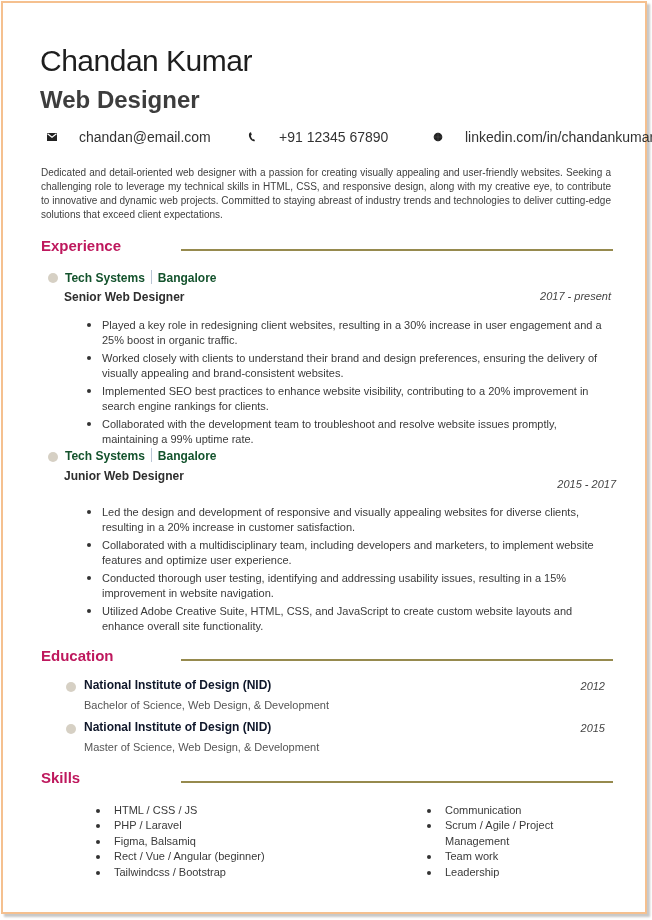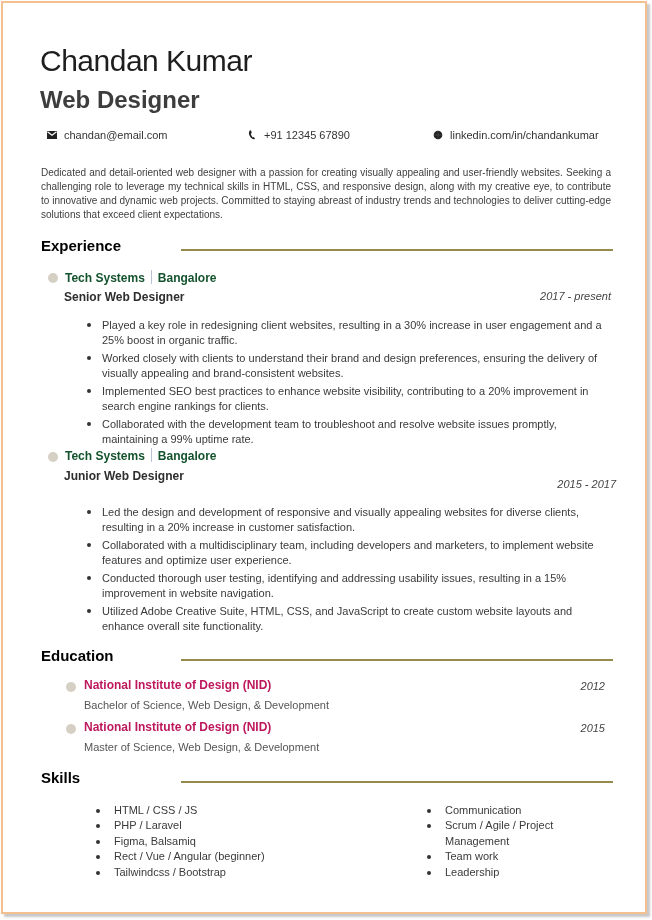--- a/index.html
+++ b/index.html
@@ -3,39 +3,39 @@
 <meta charset="utf-8">
 <style>
   html, body { margin: 0; padding: 0; background: #ffffff; }
   body { width: 652px; height: 920px; position: relative; overflow: hidden; font-family: "Liberation Sans", sans-serif; color: #3a3a3a; }
   .frame { position: absolute; left: 1px; top: 1px; width: 646px; height: 913px; border: 2px solid #f5c08f; box-shadow: 3px 3px 2px #c8c8c8; background: #fff; box-sizing: border-box; }
   .page { position: absolute; left: 0; top: 16px; width: 652px; height: 920px; }
 
   .name { position: absolute; left: 40px; top: 28px; font-size: 30px; font-weight: 400; color: #1e1e1e; letter-spacing: -0.5px; font-family: "Liberation Sans", sans-serif; }
   .title { position: absolute; left: 40px; top: 70px; font-size: 24px; font-weight: 700; color: #3d3d3d; font-family: "Liberation Sans", sans-serif; }
 
-  .contact { position: absolute; top: 113px; font-size: 11px; color: #333; display: flex; align-items: center; gap: 7px; justify-content: center; }
+  .contact { position: absolute; top: 113px; font-size: 14px; color: #333; display: flex; align-items: center; gap: 22px; justify-content: center; }
   .contact .ico { width: 10px; height: 10px; display: inline-flex; align-items: center; justify-content: center; }
 
   .summary { position: absolute; left: 41px; top: 150px; width: 570px; font-size: 10px; line-height: 14px; color: #3e3e3e; text-align: justify; }
 
-  .section-head { position: absolute; left: 41px; font-size: 15px; font-weight: 700; color: #000000; }
+  .section-head { position: absolute; left: 41px; font-size: 15px; font-weight: 700; color: #be185d; }
   .section-rule { position: absolute; left: 181px; width: 432px; height: 2px; background: #968a4e; }
 
   .job-dot, .edu-dot { position: absolute; width: 10px; height: 10px; border-radius: 50%; background: #d6d0c4; }
   .job-company { position: absolute; left: 65px; font-size: 12px; font-weight: 700; color: #14532d; }
   .job-company .sep { display: inline-block; width: 1px; height: 14px; background: #b8c4d4; margin: 0 6px; vertical-align: -2px; }
   .job-role { position: absolute; left: 64px; font-size: 12px; font-weight: 700; color: #2e2e2e; }
   .date { position: absolute; right: 40px; font-size: 11px; font-style: italic; color: #444; margin-left: 23px; }
 
   ul.bullets { position: absolute; left: 86px; width: 530px; margin: 0; padding: 0; list-style: none; font-size: 11px; line-height: 15px; color: #3a3a3a; }
   ul.bullets li { position: relative; padding-left: 16px; margin-bottom: 3px; }
   ul.bullets li::before { content: ""; position: absolute; left: 1px; top: 5px; width: 4px; height: 4px; border-radius: 50%; background: #333; }
 
-  .edu-school { position: absolute; left: 84px; font-size: 12px; font-weight: 700; color: #be185d; }
+  .edu-school { position: absolute; left: 84px; font-size: 12px; font-weight: 700; color: #0f172a; }
   .edu-degree { position: absolute; left: 84px; font-size: 11px; color: #555; }
   .edu-date { position: absolute; right: 47px; font-size: 11px; font-style: italic; color: #444; }
 
   ul.skills { position: absolute; margin: 0; padding: 0; list-style: none; font-size: 11px; line-height: 15.4px; color: #3a3a3a; }
   ul.skills li { position: relative; padding-left: 20px; }
   ul.skills li::before { content: ""; position: absolute; left: 2px; top: 6px; width: 4px; height: 4px; border-radius: 50%; background: #333; }
 </style>
 </head>
 <body>
 

